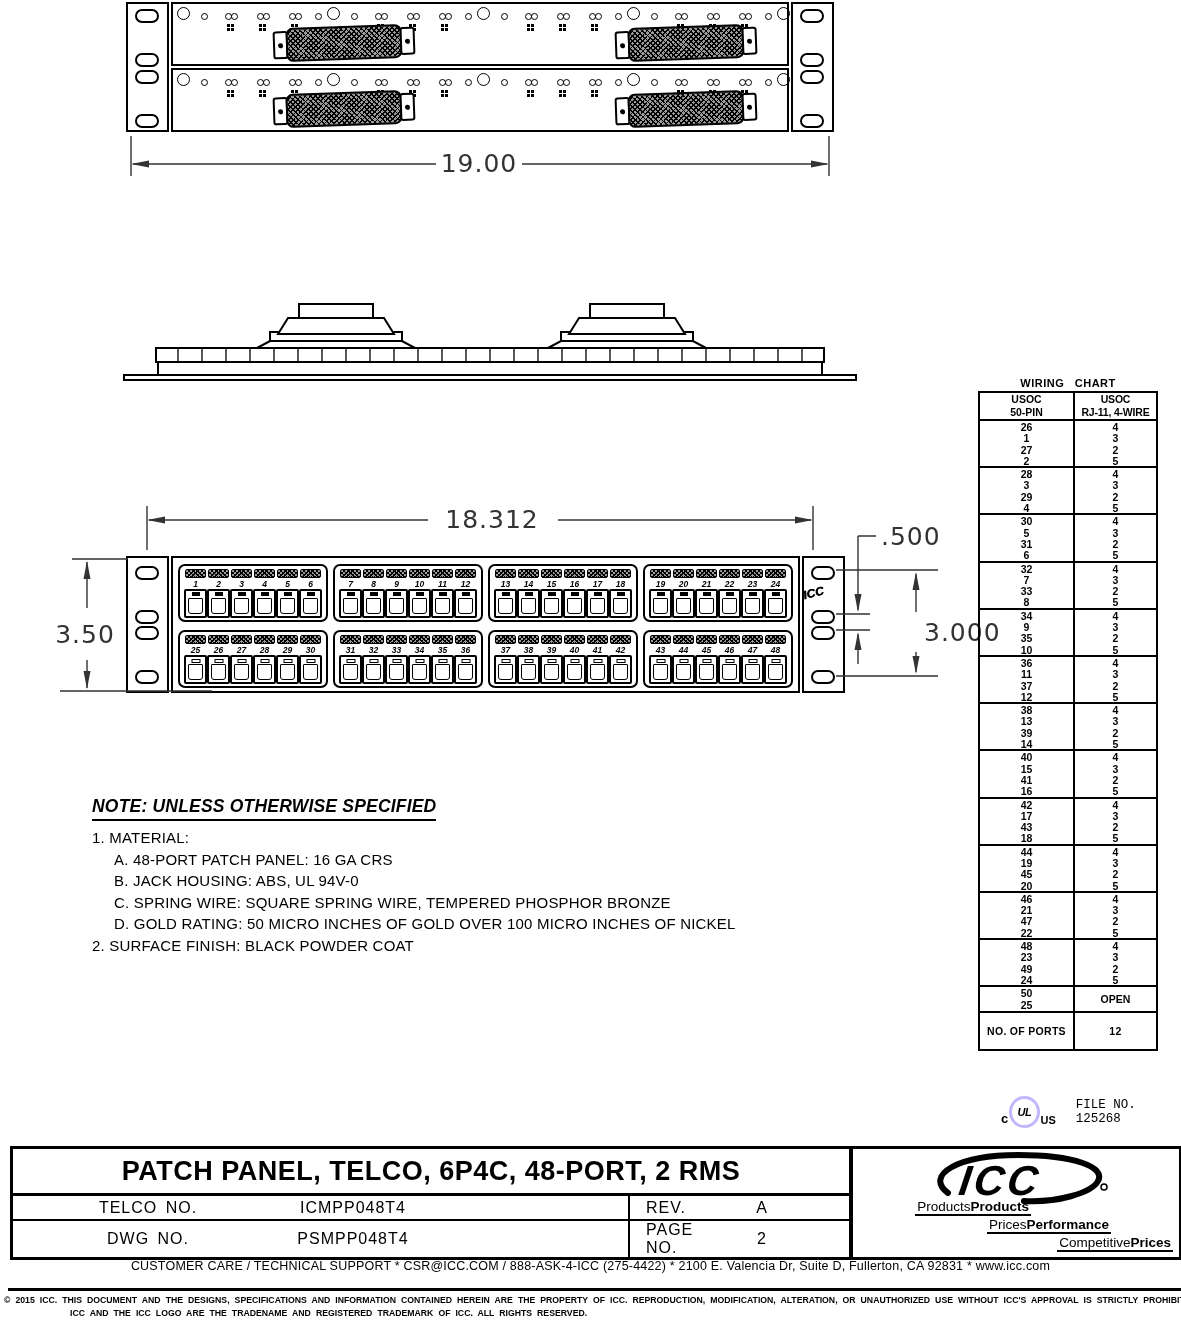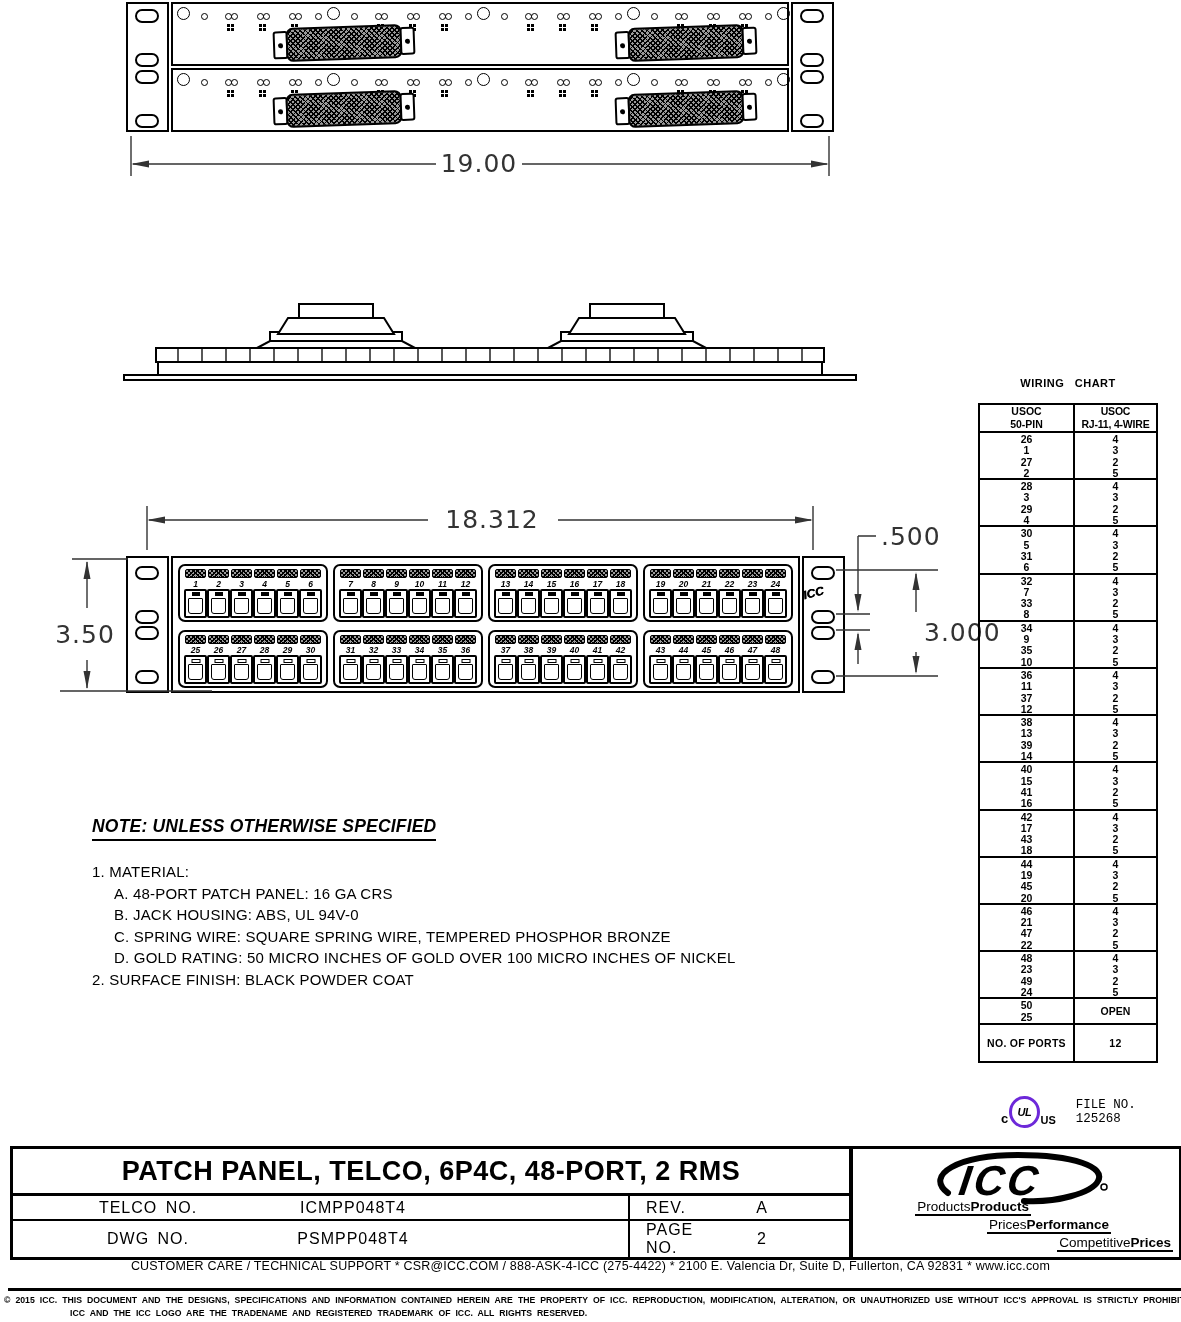--- a/index.html
+++ b/index.html
@@ -44,47 +44,47 @@
   .panel-brand{position:absolute;right:10px;top:30px;font:italic 900 12px "Liberation Sans",sans-serif;transform:rotate(-14deg);letter-spacing:0;text-shadow:0.6px 0 #000}
 
   
   svg .obj{stroke:#000;fill:#fff;stroke-width:2}
   svg .dim{stroke:#333;fill:none;stroke-width:1.4}
   svg .arr{fill:#333;stroke:none}
   .dim-text{font-family:"DejaVu Sans",sans-serif;font-size:25px;fill:#333;letter-spacing:1px}
 
   
   .wiring-chart{left:978px;top:377px;width:180px;font-family:"Liberation Sans",sans-serif}
-  .wc-title{text-align:center;font:700 11px "Liberation Sans",sans-serif;word-spacing:7px;letter-spacing:.5px;margin-bottom:14px}
+  .wc-title{text-align:center;font:700 11px "Liberation Sans",sans-serif;word-spacing:7px;letter-spacing:.5px;margin-bottom:2px}
   .wc-table{border:2.5px solid #000}
   .wc-header{display:flex;border-bottom:2px solid #000;font:700 10.5px "Liberation Sans",sans-serif;text-align:center}
   .wc-header .wc-col2{letter-spacing:-.2px}
   .wc-hline{height:13px;line-height:13px}
   .wc-col1{width:93px;text-align:center}
   .wc-col2{flex:1;border-left:2px solid #000;text-align:center}
   .wc-group{display:flex;border-bottom:2px solid #000}
   .wc-group:last-child{border-bottom:2px solid #000}
   .wc-line{height:11.3px;line-height:11.3px;font:700 10.5px "Liberation Sans",sans-serif;text-align:center}
   .wc-open{display:flex;border-bottom:2px solid #000}
   .wc-open .wc-col2{display:flex;align-items:center;justify-content:center;font:700 10.5px "Liberation Sans",sans-serif}
   .wc-open .wc-line{height:12px;line-height:12px}
   .wc-foot{display:flex;height:36px}
   .wc-foot div{display:flex;align-items:center;justify-content:center;font:700 10.5px "Liberation Sans",sans-serif;letter-spacing:.3px}
 
   
-  .notes{left:92px;top:816px;width:680px}
+  .notes{left:92px;top:796px;width:680px}
   .notes-heading{display:inline-block;font:italic 700 17.5px "Liberation Sans",sans-serif;border-bottom:2.5px solid #000;padding-bottom:2px;letter-spacing:.2px}
   .note-line{font:400 15px "Liberation Sans",sans-serif;line-height:21.5px;letter-spacing:.2px}
   .note-line.ind{padding-left:22px}
-  .notes-body{margin-top:20px}
+  .notes-body{margin-top:6px}
 
   
   .ul-mark{left:1001px;top:1096px;display:flex;align-items:center}
   .ul-c{font:700 13px "Liberation Sans",sans-serif;align-self:flex-end;margin-bottom:2px}
-  .ul-circle{width:26px;height:26px;border:3px solid #6d28d9;border-radius:50%;display:flex;align-items:center;justify-content:center;margin:0 1px}
+  .ul-circle{width:26px;height:26px;border:3px solid #c4b5fd;border-radius:50%;display:flex;align-items:center;justify-content:center;margin:0 1px}
   .ul-letters{font:italic 700 11px "Liberation Sans",sans-serif;letter-spacing:-.5px}
   .ul-us{font:700 11px "Liberation Sans",sans-serif;align-self:flex-end;margin-bottom:2px}
   .ul-file{font:400 12.5px "Liberation Mono",monospace;margin-left:20px;letter-spacing:0}
 
   
   .title-block{left:10px;top:1146px;width:836px;height:108px;border:3px solid #000;display:flex;flex-direction:column;background:#fff}
   .tb-title{height:44px;border-bottom:3px solid #000;display:flex;align-items:center;justify-content:center;
     font:900 27px "Liberation Sans",sans-serif;letter-spacing:.5px}
   .tb-row{flex:1;display:flex;align-items:stretch}
   .tb-row.first{border-bottom:2.5px solid #000}

